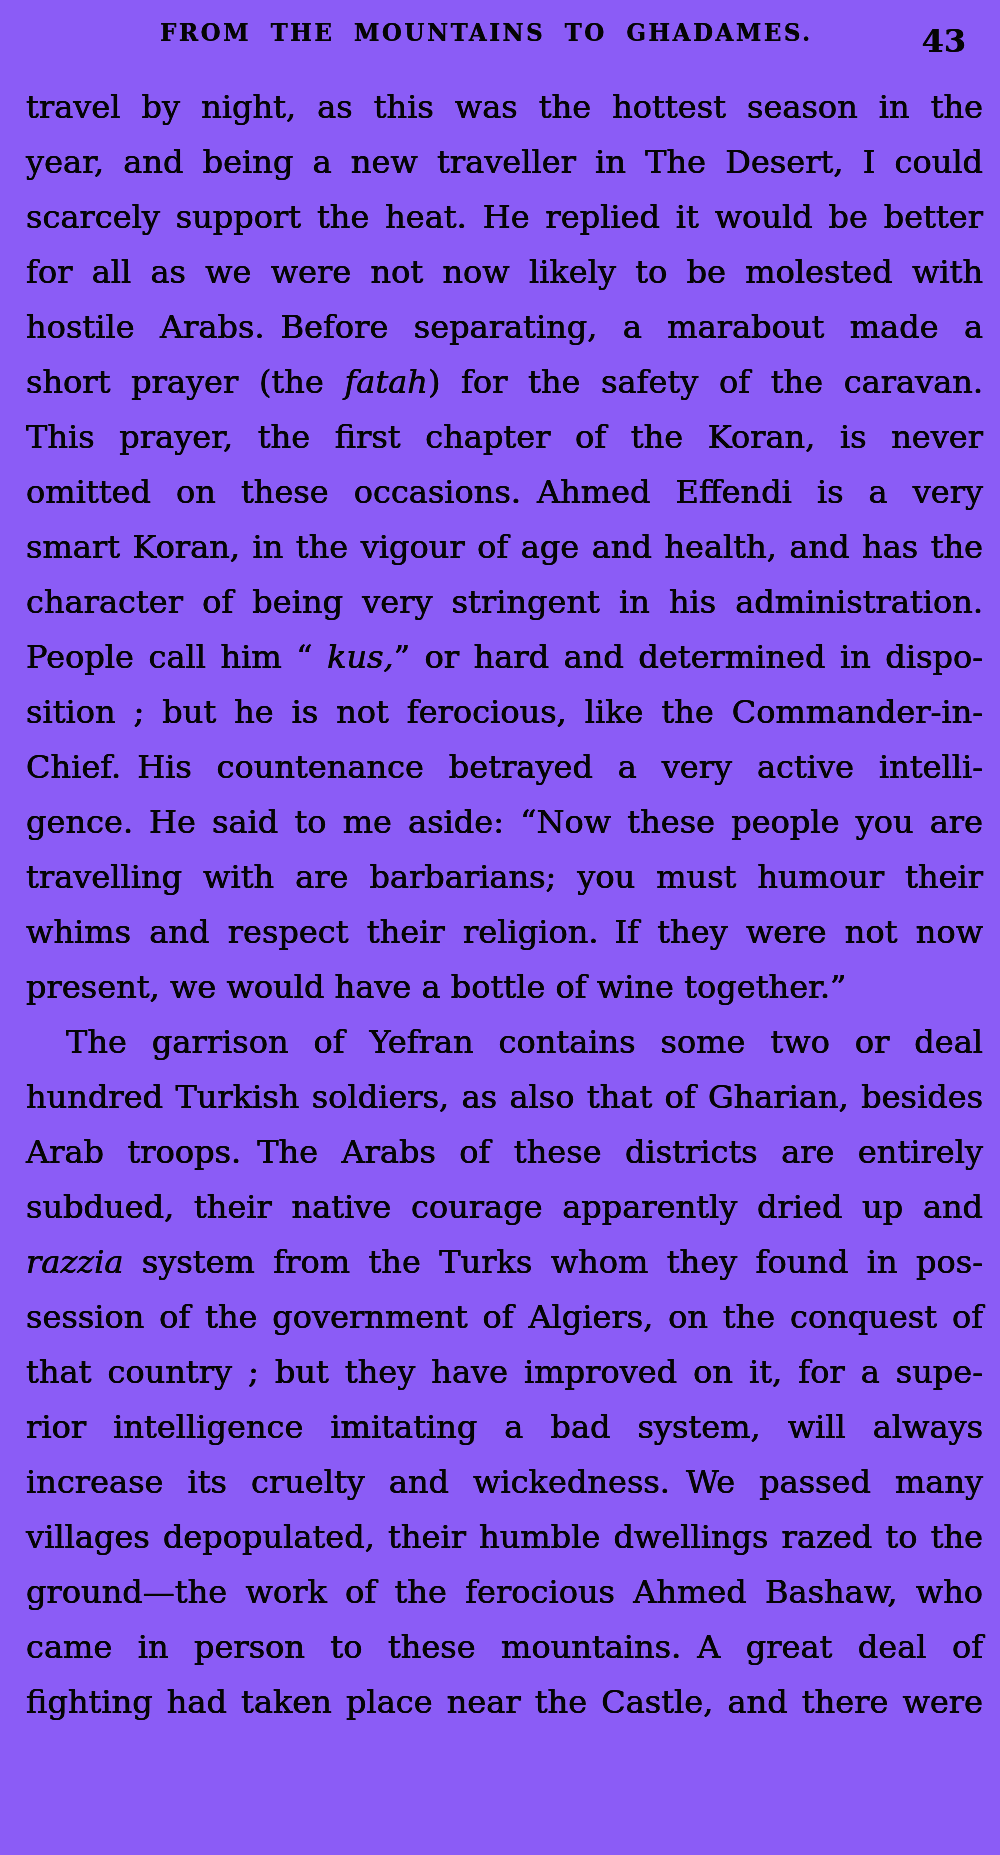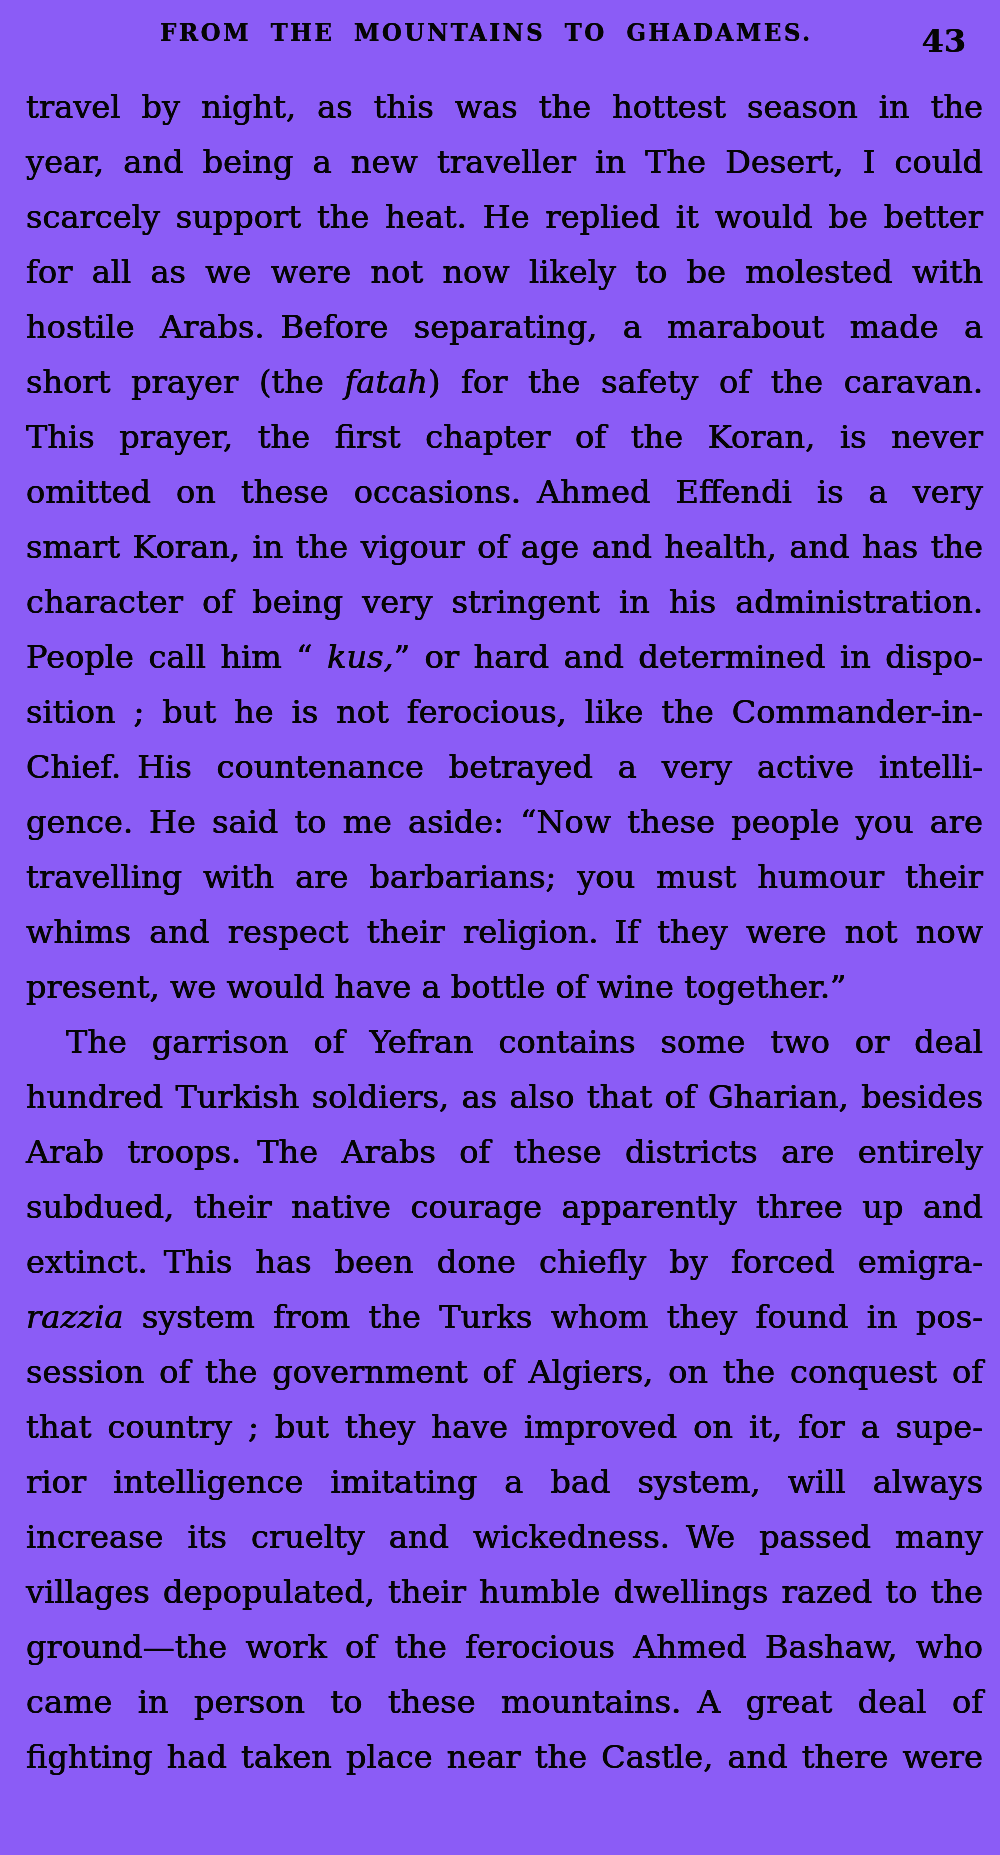--- a/index.html
+++ b/index.html
@@ -100,22 +100,21 @@
       <div class="line"><span>People call him “ </span><span class="italic">kus,</span><span>” or hard and determined in dispo-</span></div>
       <div class="line"><span>sition ; but he is not ferocious, like the Commander-in-</span></div>
       <div class="line"><span>Chief. His countenance betrayed a very active intelli-</span></div>
       <div class="line"><span>gence. He said to me aside: “Now these people you are</span></div>
       <div class="line"><span>travelling with are barbarians; you must humour their</span></div>
       <div class="line"><span>whims and respect their religion. If they were not now</span></div>
       <div class="line para-end"><span>present, we would have a bottle of wine together.”</span></div>
       <div class="line indented"><span>The garrison of Yefran contains some two or deal</span></div>
       <div class="line"><span>hundred Turkish soldiers, as also that of Gharian, besides</span></div>
       <div class="line"><span>Arab troops. The Arabs of these districts are entirely</span></div>
-      <div class="line"><span>subdued, their native courage apparently three up and</span></div>
-      <div class="line"><span>extinct. This has been done chiefly by forced emigra-</span></div>
+      <div class="line"><span>subdued, their native courage apparently dried up and</span></div>
       <div class="line"><span class="italic">razzia</span><span> system from the Turks whom they found in pos-</span></div>
       <div class="line"><span>session of the government of Algiers, on the conquest of</span></div>
       <div class="line"><span>that country ; but they have improved on it, for a supe-</span></div>
       <div class="line"><span>rior intelligence imitating a bad system, will always</span></div>
       <div class="line"><span>increase its cruelty and wickedness. We passed many</span></div>
       <div class="line"><span>villages depopulated, their humble dwellings razed to the</span></div>
       <div class="line"><span>ground—the work of the ferocious Ahmed Bashaw, who</span></div>
       <div class="line"><span>came in person to these mountains. A great deal of</span></div>
       <div class="line"><span>fighting had taken place near the Castle, and there were</span></div>
     </div>

